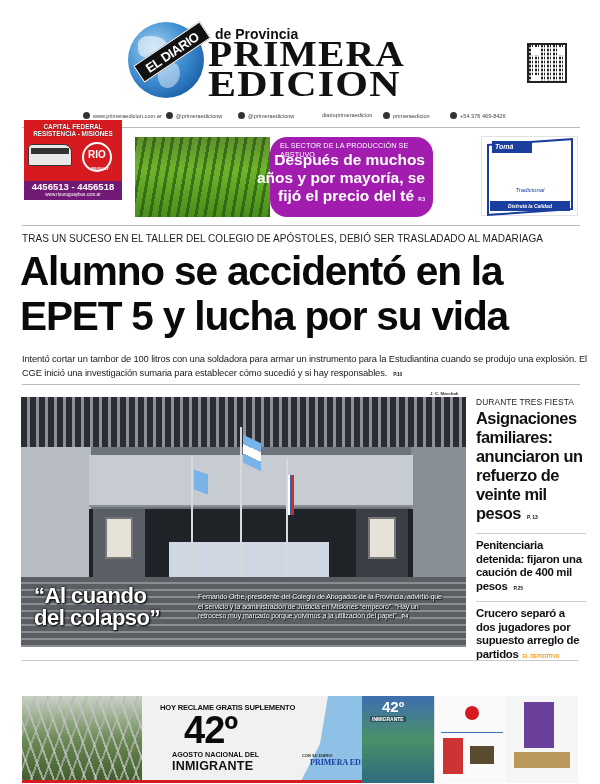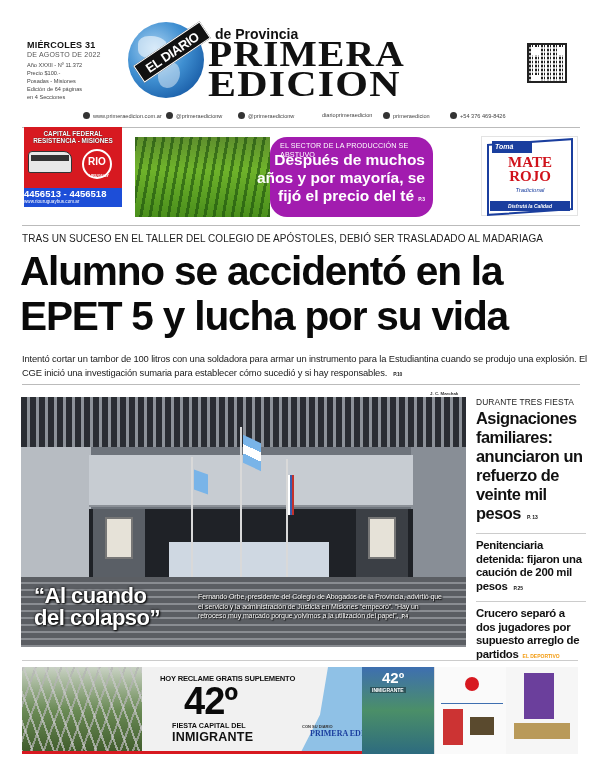--- a/index.html
+++ b/index.html
@@ -40,30 +40,30 @@
   .qr::before { content: ""; position: absolute; inset: 0;
         background: repeating-linear-gradient(0deg, rgba(255,255,255,0.7) 0 2px, transparent 2px 4px); }
 
   
   .social { position: absolute; left: 0; top: 110px; width: 600px; height: 14px; font-size: 5.6px; color: #444; }
   .social .item { position: absolute; top: 2px; display: flex; align-items: center; gap: 3px; }
   .social .ico { width: 7px; height: 7px; border-radius: 50%; background: #333; display: inline-block; }
   .rule { position: absolute; left: 22px; width: 558px; height: 1px; background: #bbb; }
 
   
-  .ad-bus { position: absolute; left: 24px; top: 127px; width: 98px; height: 80px; background: #d71920; overflow: hidden; }
+  .ad-bus { position: absolute; left: 24px; top: 120px; width: 98px; height: 80px; background: #d71920; overflow: hidden; }
   .ad-bus .head { position: absolute; left: 0; top: 3px; width: 98px; text-align: center; color: #fff;
           font-size: 6.4px; font-weight: bold; line-height: 7px; text-shadow: 0 0 1px #000; }
   .ad-bus .bus { position: absolute; left: 4px; top: 24px; width: 44px; height: 22px; background: #e8e8e8;
           border-radius: 4px 8px 2px 2px; border: 1px solid #333; }
   .ad-bus .bus::after { content: ""; position: absolute; left: 2px; top: 3px; width: 38px; height: 6px; background: #333; }
   .ad-bus .rio { position: absolute; left: 58px; top: 22px; width: 30px; height: 30px; border: 2px solid #fff;
           border-radius: 50%; color: #fff; font-weight: bold; font-size: 10px; text-align: center; line-height: 22px; }
   .ad-bus .rio-sub { position: absolute; left: 58px; top: 46px; width: 34px; text-align: center; color: #fff; font-size: 4px; font-weight: bold; }
-  .ad-bus .phones { position: absolute; left: 0; bottom: 0; width: 98px; height: 19px; background: #1d4ed8; color: #fff; }
+  .ad-bus .phones { position: absolute; left: 0; bottom: 0; width: 98px; height: 19px; background: #701a75; color: #fff; text-align: center; }
   .ad-bus .phones .num { font-size: 9.5px; font-weight: bold; line-height: 11px; }
   .ad-bus .phones .url { font-size: 4.6px; line-height: 6px; }
 
   .tea-photo { position: absolute; left: 135px; top: 137px; width: 135px; height: 80px;
           background:
             repeating-linear-gradient(100deg, rgba(20,70,10,0.55) 0 3px, transparent 3px 9px),
             linear-gradient(180deg, #5f8f2e 0%, #6fb32b 40%, #4a8f1c 100%); }
   .tea-box { position: absolute; left: 270px; top: 137px; width: 163px; height: 80px; background: #a21caf; color: #fff; border-radius: 17px; }
   .tea-box .kicker { position: absolute; left: 10px; top: 4px; font-size: 7.2px; letter-spacing: 0.1px; }
   .tea-box .title { position: absolute; right: 8px; top: 14px; width: 180px; text-align: right;
@@ -114,21 +114,21 @@
   
   .side { position: absolute; left: 476px; top: 397px; width: 110px; }
   .side .kicker { font-size: 8.4px; color: #222; letter-spacing: 0.1px; }
   .side .big { font-size: 16.4px; font-weight: bold; line-height: 19px; margin-top: 2px; letter-spacing: -0.5px; color: #111; }
   .side .page { font-size: 5px; font-weight: bold; margin-left: 6px; letter-spacing: 0; }
   .side .sep { height: 1px; background: #ccc; margin: 6px 0 5px 0; }
   .side .mid { font-size: 11.4px; font-weight: bold; line-height: 13.5px; letter-spacing: -0.3px; color: #111; }
   .side .section { font-size: 5px; font-weight: bold; color: #f39c12; margin-left: 4px; letter-spacing: 0; }
 
   
-  .banner { position: absolute; left: 22px; top: 667px; width: 556px; height: 87px; overflow: hidden; background: #f1f1f1; }
+  .banner { position: absolute; left: 22px; top: 696px; width: 556px; height: 87px; overflow: hidden; background: #f1f1f1; }
   .banner .tipi { position: absolute; left: 0; top: 0; width: 120px; height: 87px;
           background:
             repeating-linear-gradient(70deg, rgba(200,200,200,0.7) 0 2px, transparent 2px 10px),
             repeating-linear-gradient(110deg, rgba(180,180,180,0.7) 0 2px, transparent 2px 12px),
             linear-gradient(180deg, #c9d2c4 0%, #6a8a55 50%, #3e5a2a 100%); }
   .banner .bar { position: absolute; left: 0; bottom: 0; width: 340px; height: 3px; background: #d71920; }
   .banner .hoy { position: absolute; left: 138px; top: 7px; font-size: 7.6px; font-weight: bold; color: #111; letter-spacing: -0.2px; }
   .banner .num { position: absolute; left: 162px; top: 15px; font-size: 38px; font-weight: bold; color: #0a0a0a; line-height: 38px; letter-spacing: -1px; }
   .banner .fiesta { position: absolute; left: 150px; top: 54px; font-size: 7.2px; font-weight: bold; color: #111; }
   .banner .inmigrante { position: absolute; left: 150px; top: 63px; font-size: 12.5px; font-weight: bold; color: #111; letter-spacing: 0.2px; }
@@ -147,31 +147,20 @@
   .banner .mag2 .d4 { position: absolute; left: 6px; top: 36px; width: 62px; height: 1px; background: #3e6fb0; }
   .banner .mag3 { position: absolute; left: 484px; top: 0; width: 72px; height: 87px; background: #f6f6f6; }
   .banner .mag3 .p1 { position: absolute; left: 18px; top: 6px; width: 30px; height: 46px; background: #6b3f9c; }
   .banner .mag3 .p2 { position: absolute; left: 8px; top: 56px; width: 56px; height: 16px; background: #b99a5a; }
   .banner-rule { position: absolute; left: 22px; top: 660px; width: 556px; height: 1px; background: #ccc; }
 </style>
 </head>
 <body>
 
 <header class="masthead">
-  <div class="dateblock">
-    <div class="weekday">MIÉRCOLES 31</div>
-    <div class="fulldate">DE AGOSTO DE 2022</div>
-    <div class="meta">
-      <div>Año XXXII - Nº 11.372</div>
-      <div>Precio $100.-</div>
-      <div>Posadas - Misiones</div>
-      <div>Edición de 64 páginas</div>
-      <div>en 4 Secciones</div>
-    </div>
-  </div>
 
   <div class="logo">
     <div class="globe"></div>
     <div class="ribbon">EL DIARIO</div>
     <div class="de-misiones">de Provincia</div>
     <div class="brand-line1">PRIMERA</div>
     <div class="brand-line2">EDICION</div>
   </div>
 
   <div class="qr"></div>
@@ -217,21 +206,20 @@
 
 <div class="tea-photo"></div>
 <article class="tea-box">
   <div class="kicker">EL SECTOR DE LA PRODUCCIÓN SE ABSTUVO</div>
   <div class="title"><span>Después de muchos años y por mayoría, se fijó el precio del té</span><span class="page">P.3</span></div>
 </article>
 
 <div class="ad-mate">
   <div class="card"></div>
   <div class="toma">Tomá</div>
-  <div class="brand">MATE ROJO</div>
   <div class="trad">Tradicional</div>
   <div class="slogan">Disfrutá la Calidad</div>
 </div>
 <div class="rule" style="top:225px"></div>
 
 <article>
   <div class="kicker-main">TRAS UN SUCESO EN EL TALLER DEL COLEGIO DE APÓSTOLES, DEBIÓ SER TRASLADADO AL MADARIAGA</div>
   <h1 class="headline">Alumno se accidentó en la EPET 5 y lucha por su vida</h1>
   <p class="lead"><span>Intentó cortar un tambor de 100 litros con una soldadora para armar un instrumento para la Estudiantina cuando se produjo una explosión. El CGE inició una investigación sumaria para establecer cómo sucedió y si hay responsables.</span><span class="page">P.10</span></p>
 </article>
@@ -260,34 +248,34 @@
 <div class="quote">“Al cuando del colapso”</div>
 <div class="quote-body"><span>Fernando Orbe, presidente del Colegio de Abogados de la Provincia, advirtió que el servicio y la administración de Justicia en Misiones “empeoró”. “Hay un retroceso muy marcado porque volvimos a la utilización del papel”.</span><span class="page">P.4</span></div>
 
 <aside class="side">
   <article>
     <div class="kicker">DURANTE TRES FIESTA</div>
     <div class="big"><span>Asignaciones familiares: anunciaron un refuerzo de veinte mil pesos</span><span class="page">P. 13</span></div>
   </article>
   <div class="sep"></div>
   <article>
-    <div class="mid"><span>Penitenciaria detenida: fijaron una caución de 200 mil pesos</span><span class="page">P.25</span></div>
+    <div class="mid"><span>Penitenciaria detenida: fijaron una caución de 400 mil pesos</span><span class="page">P.25</span></div>
   </article>
   <div class="sep"></div>
   <article>
     <div class="mid"><span>Crucero separó a dos jugadores por supuesto arreglo de partidos</span><span class="section">EL DEPORTIVO</span></div>
   </article>
 </aside>
 
 <div class="banner-rule"></div>
 <section class="banner">
   <div class="tipi"></div>
   <div class="hoy">HOY RECLAME GRATIS SUPLEMENTO</div>
   <div class="num">42º</div>
-  <div class="fiesta">FIESTA CAPITAL DEL</div>
+  <div class="fiesta">AGOSTO NACIONAL DEL</div>
   <div class="inmigrante">INMIGRANTE</div>
   <div class="sky"></div>
   <div class="sponsor">CON SU DIARIO</div>
   <div class="sponsor-brand">PRIMERA EDICION</div>
   <div class="mag1">
     <div class="m42">42º</div>
     <div class="mi">INMIGRANTE</div>
   </div>
   <div class="mag2">
     <div class="d1"></div>

